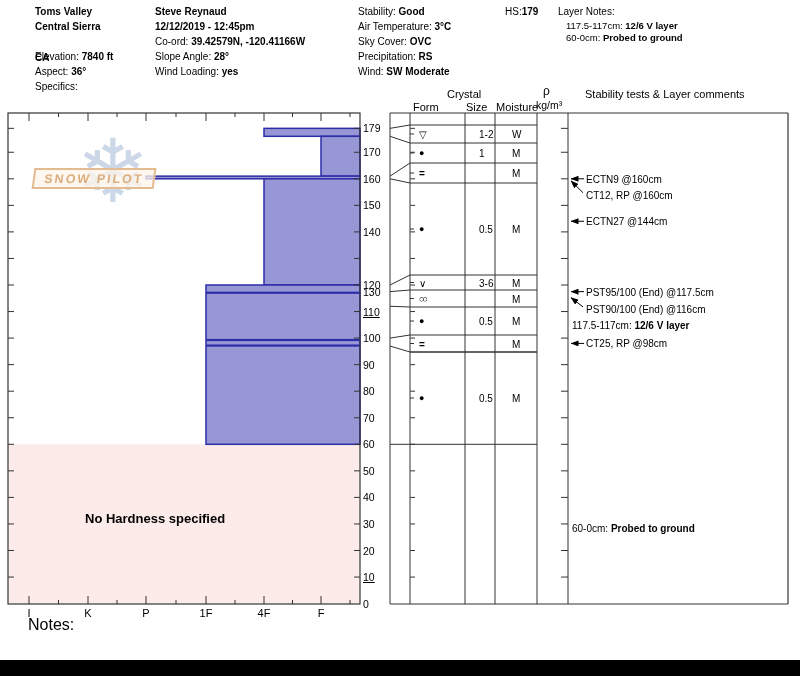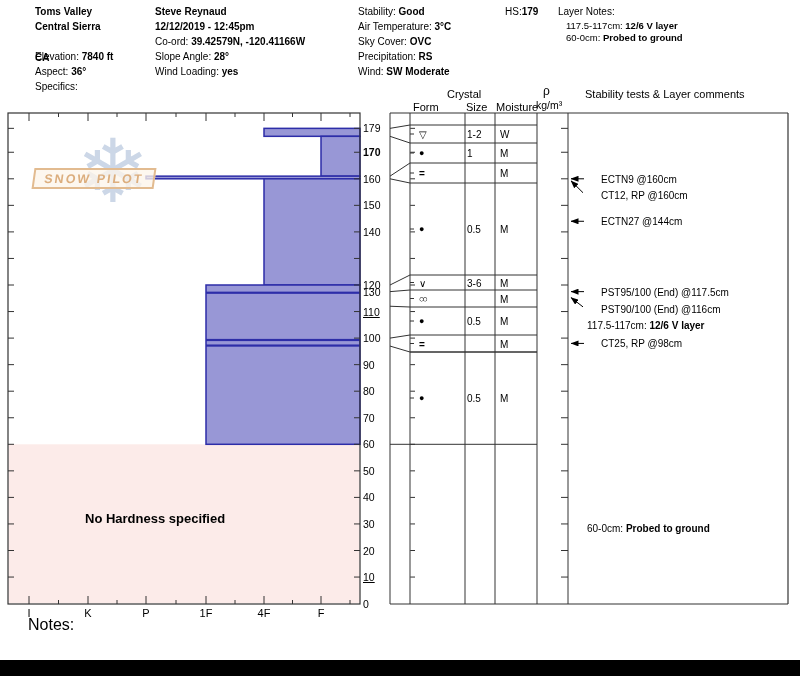--- a/index.html
+++ b/index.html
@@ -3,23 +3,23 @@
 <meta charset="utf-8">
 <style>
   html,body{margin:0;padding:0;}
   body{width:800px;height:676px;position:relative;background:#fff;color:#000;
        font-family:"Liberation Sans",sans-serif;overflow:hidden;}
   .abs{position:absolute;white-space:nowrap;}
   .h{position:absolute;font-size:10px;white-space:nowrap;}
   .colhead{position:absolute;font-size:11px;white-space:nowrap;}
   .dlabel{position:absolute;font-size:10.5px;transform:translateY(-50%);}
   .hlabel{position:absolute;font-size:11px;width:24px;text-align:center;}
-  .cell{position:absolute;font-size:10px;transform:translateY(-50%);}
+  .cell{position:absolute;font-size:10px;transform:translateY(-50%);padding-left:12px;}
   .sym{position:absolute;font-size:10px;transform:translateY(-50%);}
-  .ann{position:absolute;font-size:10px;transform:translateY(-50%);margin-left:15px;}
+  .ann{position:absolute;font-size:10px;transform:translateY(-50%);}
   .nohard{position:absolute;font-weight:bold;font-size:13px;}
   #logo{position:absolute;left:33px;top:168px;width:118px;height:17px;
         border:2px solid #e2bb90;background:rgba(252,245,234,0.78);
         transform:skewX(-8deg);z-index:5;display:flex;align-items:center;justify-content:center;
         font-weight:bold;font-size:12.5px;letter-spacing:2px;color:#dcae7e;}
   #flake{position:absolute;left:76px;top:126px;font-size:88px;line-height:92px;
          color:#ccd7e7;z-index:0;}
   #blackbar{position:absolute;left:0;top:660px;width:800px;height:16px;background:#000;}
   svg{position:absolute;left:0;top:0;pointer-events:none;}
   b{font-weight:bold;}
@@ -248,21 +248,21 @@
     <div class="cell" style="left: 500px; top: 398px;">M</div>
     <div class="ann" style="left: 586px; top: 178.8px;">ECTN9 @160cm</div>
     <div class="ann" style="left: 586px; top: 194.73px;">CT12, RP @160cm</div>
     <div class="ann" style="left: 586px; top: 221.28px;">ECTN27 @144cm</div>
     <div class="ann" style="left: 586px; top: 291.637px;">PST95/100 (End) @117.5cm</div>
     <div class="ann" style="left: 586px; top: 308.895px;">PST90/100 (End) @116cm</div>
     <div class="ann" style="left: 572px; top: 324.825px;"><span>117.5-117cm: </span><b>12/6 V layer</b></div>
     <div class="ann" style="left: 586px; top: 343.41px;">CT25, RP @98cm</div>
     <div class="ann" style="left: 572px; top: 527.933px;"><span>60-0cm: </span><b>Probed to ground</b></div>
     <div class="dlabel" style="left: 363px; top: 128.355px;">179</div>
-    <div class="dlabel" style="left: 363px; top: 152.25px; font-weight: bold;">170</div>
+    <div class="dlabel" style="left: 363px; top: 152.25px;">170</div>
     <div class="dlabel" style="left: 363px; top: 178.8px;">160</div>
     <div class="dlabel" style="left: 363px; top: 205.35px;">150</div>
     <div class="dlabel" style="left: 363px; top: 231.9px;">140</div>
     <div class="dlabel" style="left: 363px; top: 251px; margin-top: 41px;">130</div>
     <div class="dlabel" style="left: 363px; top: 285px;">120</div>
     <div class="dlabel" style="left: 363px; top: 311.55px; text-decoration: underline;">110</div>
     <div class="dlabel" style="left: 363px; top: 338.1px;">100</div>
     <div class="dlabel" style="left: 363px; top: 364.65px;">90</div>
     <div class="dlabel" style="left: 363px; top: 391.2px;">80</div>
     <div class="dlabel" style="left: 363px; top: 417.75px;">70</div>

